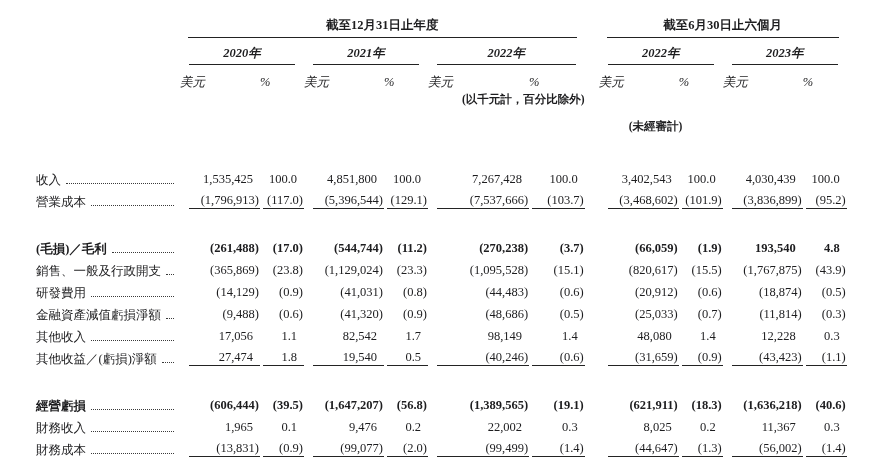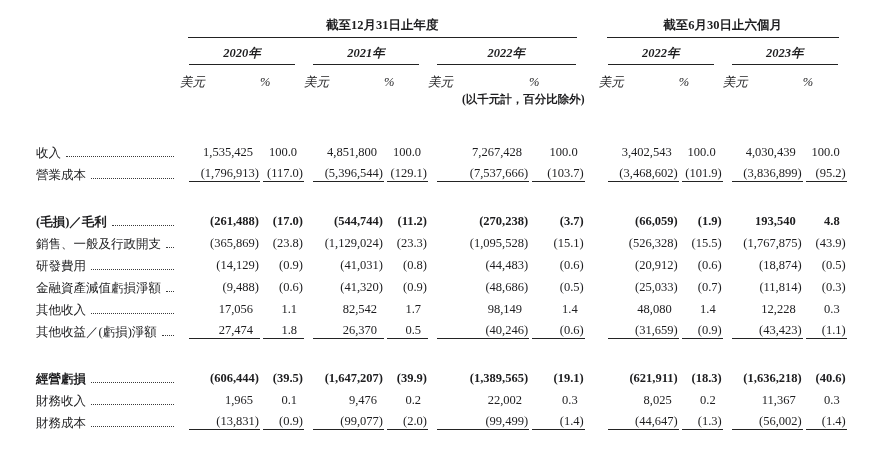--- a/index.html
+++ b/index.html
@@ -120,20 +120,27 @@
         <td>美元</td>
         <td>%</td>
       </tr>
       <tr class="scale-note-row">
         <td></td>
         <td colspan="4"></td>
         <td colspan="2" class="note scale">(以千元計，百分比除外)</td>
         <td></td>
         <td colspan="4"></td>
       </tr>
+      <tr class="unaudited-note-row">
+        <td></td>
+        <td colspan="6"></td>
+        <td></td>
+        <td colspan="2" class="note unaud">(未經審計)</td>
+        <td colspan="2"></td>
+      </tr>
     </thead>
     <tbody>
       <tr class="headspace">
           <td colspan="12"></td>
         </tr>
     <tr class="datarow">
           <td class="lbl">
             <div class="cellwrap">
               <span class="lt">收入</span>
               <span class="leader"></span>
@@ -272,21 +279,21 @@
             <span class="u">(23.3)</span>
           </td>
           <td class="num usd">
             <span class="u">(1,095,528)</span>
           </td>
           <td class="num pct">
             <span class="u">(15.1)</span>
           </td>
           <td></td>
           <td class="num usd">
-            <span class="u">(526,328)</span>
+            <span class="u">(820,617)</span>
           </td>
           <td class="num pct">
             <span class="u">(15.5)</span>
           </td>
           <td class="num usd">
             <span class="u">(1,767,875)</span>
           </td>
           <td class="num pct">
             <span class="u">(43.9)</span>
           </td>
@@ -415,21 +422,21 @@
               <span class="leader"></span>
             </div>
           </td>
           <td class="num usd np">
             <span class="u">27,474</span>
           </td>
           <td class="num pct np">
             <span class="u">1.8</span>
           </td>
           <td class="num usd np">
-            <span class="u">26,370</span>
+            <span class="u">19,540</span>
           </td>
           <td class="num pct np">
             <span class="u">0.5</span>
           </td>
           <td class="num usd">
             <span class="u">(40,246)</span>
           </td>
           <td class="num pct">
             <span class="u">(0.6)</span>
           </td>
@@ -460,21 +467,21 @@
           <td class="num usd">
             <span class="u">(606,444)</span>
           </td>
           <td class="num pct">
             <span class="u">(39.5)</span>
           </td>
           <td class="num usd">
             <span class="u">(1,647,207)</span>
           </td>
           <td class="num pct">
-            <span class="u">(39.9)</span>
+            <span class="u">(56.8)</span>
           </td>
           <td class="num usd">
             <span class="u">(1,389,565)</span>
           </td>
           <td class="num pct">
             <span class="u">(19.1)</span>
           </td>
           <td></td>
           <td class="num usd">
             <span class="u">(621,911)</span>

